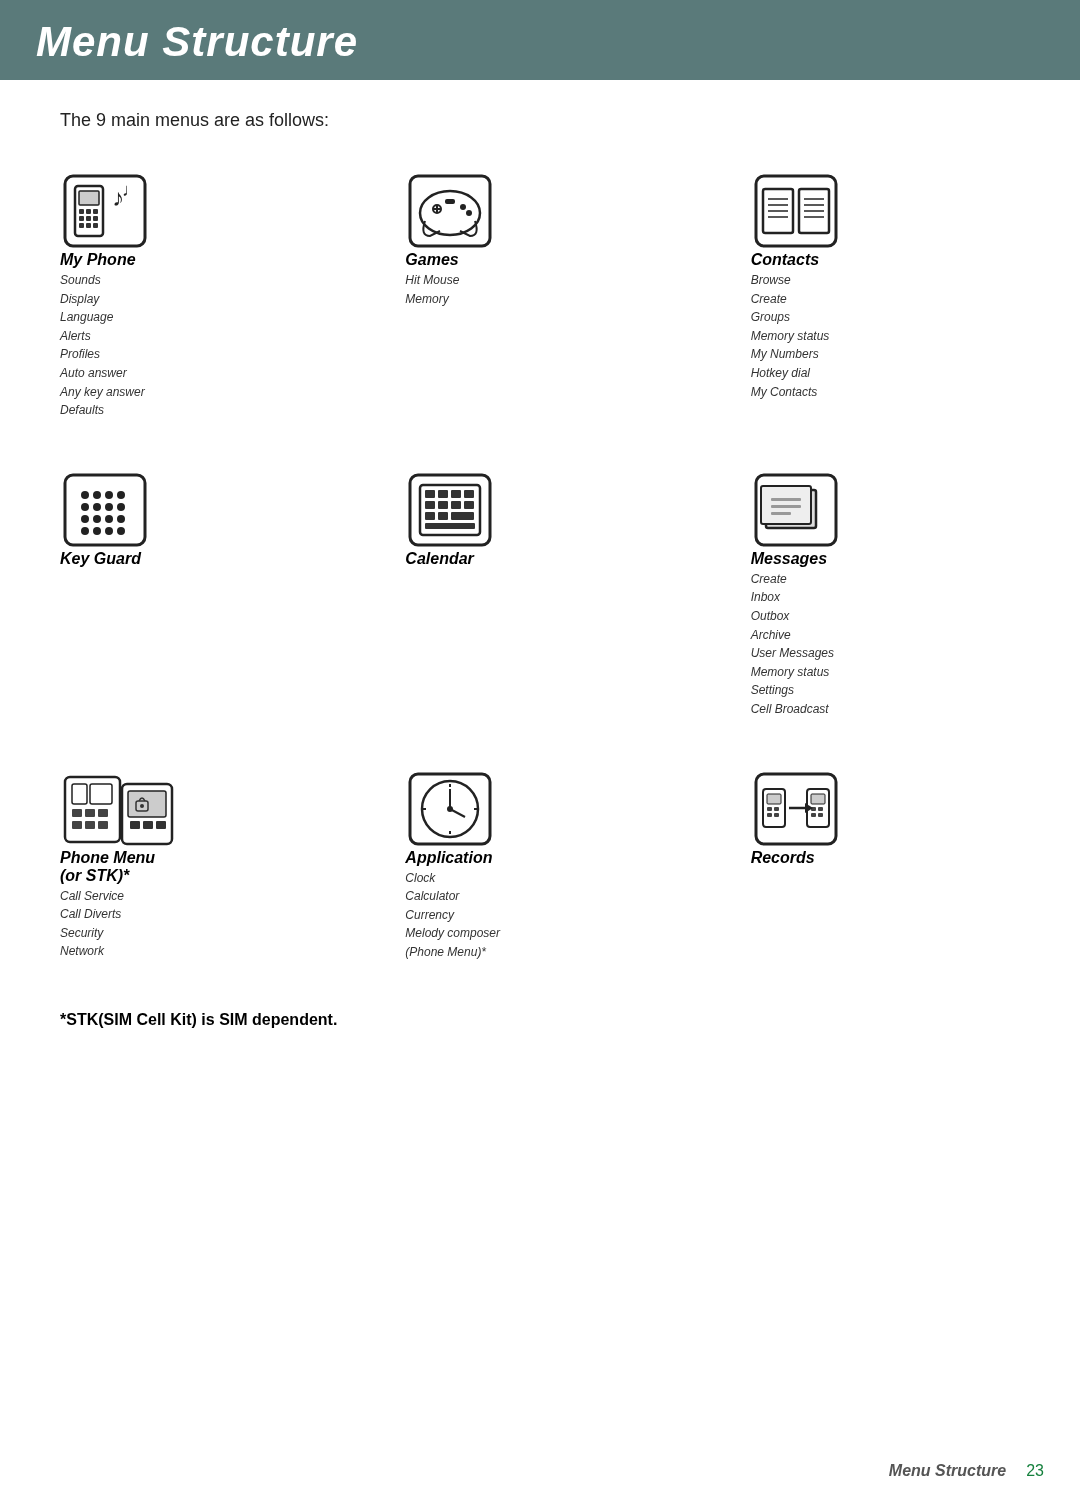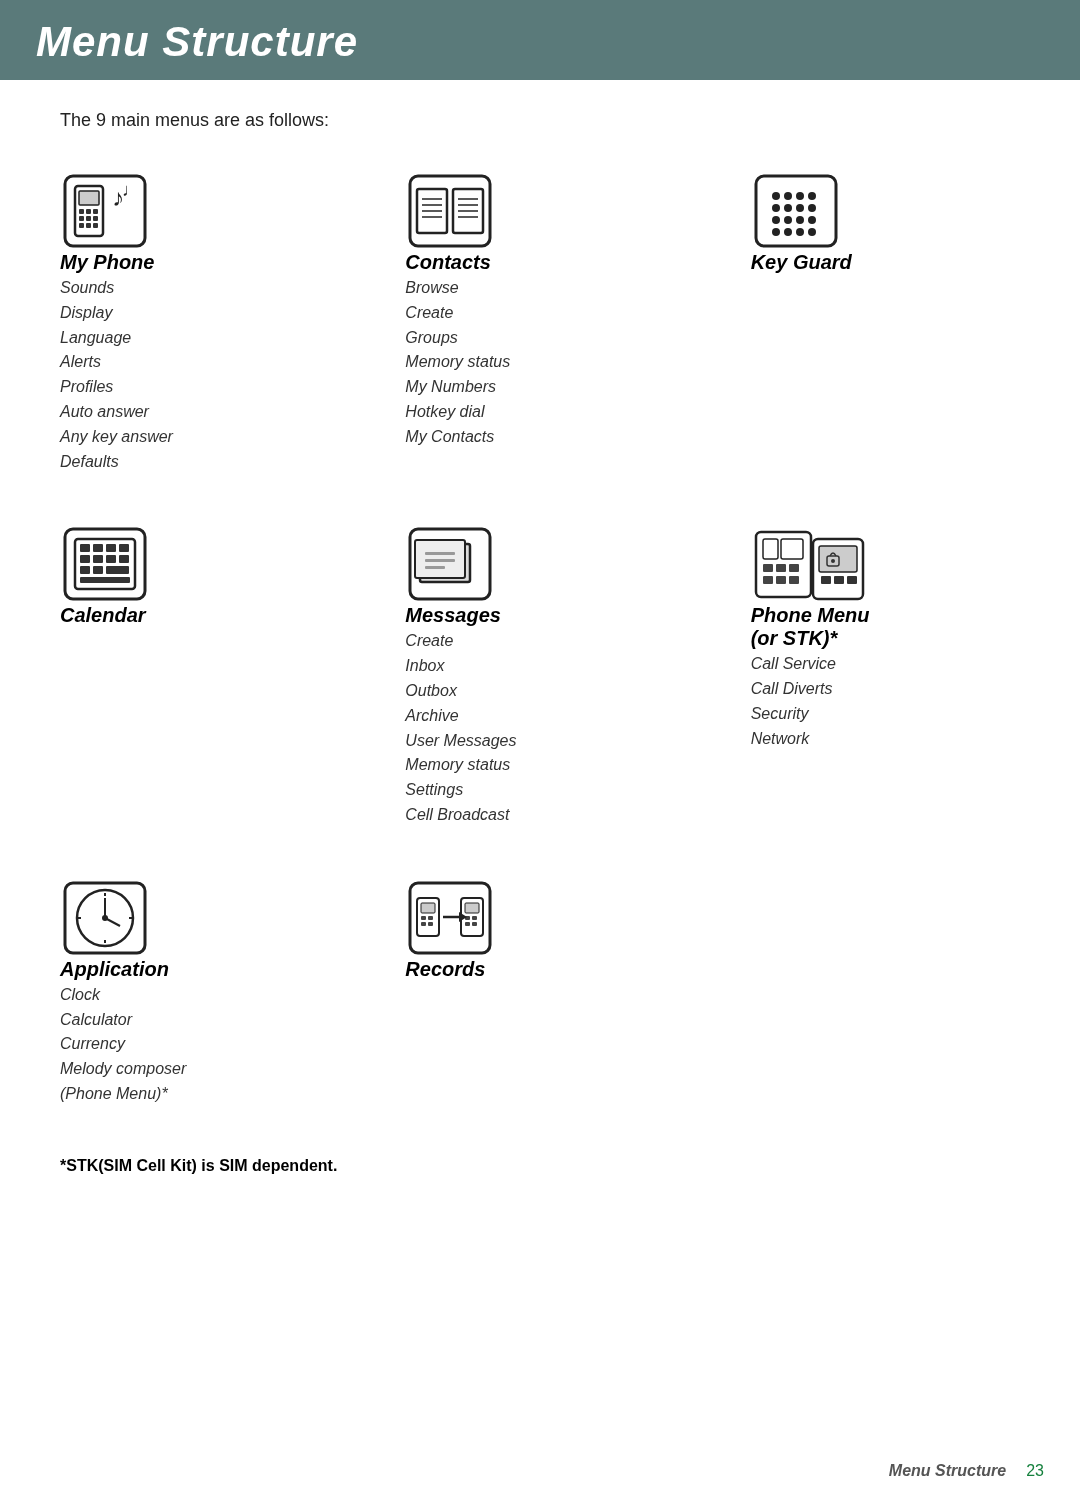--- a/index.html
+++ b/index.html
@@ -46,27 +46,27 @@
 
     .menu-item {
       display: flex;
       flex-direction: column;
       align-items: flex-start;
     }
 
     .menu-title {
       font-weight: bold;
       font-style: italic;
-      font-size: 20px;
+      font-size: 16px;
       margin-bottom: 2px;
     }
 
     .menu-sub {
       font-style: italic;
-      font-size: 16px;
+      font-size: 12px;
       color: #333;
       line-height: 1.55;
     }
 
     .footnote {
       font-weight: bold;
       font-size: 16px;
       margin-top: 20px;
       margin-bottom: 60px;
     }
@@ -129,20 +129,39 @@
 
         <text x="52" y="35" font-size="24" fill="#222">♪</text>
         <text x="62" y="25" font-size="18" fill="#222">♩</text>
       </svg>
       <span class="menu-title">My Phone</span>
       <div class="menu-sub">
         Sounds<br>Display<br>Language<br>Alerts<br>Profiles<br>Auto answer<br>Any key answer<br>Defaults
       </div>
     </div>
 
+    <div class="menu-item">
+      <svg class="icon" viewBox="0 0 90 80" xmlns="http://www.w3.org/2000/svg">
+        <rect x="5" y="5" width="80" height="70" rx="8" fill="none" stroke="#222" stroke-width="3"></rect>
+
+        <ellipse cx="45" cy="42" rx="30" ry="22" fill="none" stroke="#222" stroke-width="2.5"></ellipse>
+        <circle cx="32" cy="38" r="4" fill="none" stroke="#222" stroke-width="2"></circle>
+        <line x1="28" y1="38" x2="36" y2="38" stroke="#222" stroke-width="2"></line>
+        <line x1="32" y1="34" x2="32" y2="42" stroke="#222" stroke-width="2"></line>
+        <circle cx="58" cy="36" r="3" fill="#222"></circle>
+        <circle cx="64" cy="42" r="3" fill="#222"></circle>
+        <rect x="40" y="28" width="10" height="5" rx="2" fill="#222"></rect>
+        <path d="M20 50 Q15 65 25 65 L35 60" fill="none" stroke="#222" stroke-width="2"></path>
+        <path d="M70 50 Q75 65 65 65 L55 60" fill="none" stroke="#222" stroke-width="2"></path>
+      </svg>
+      <span class="menu-title">Games</span>
+      <div class="menu-sub">
+        Hit Mouse<br>Memory
+      </div>
+    </div>
 
     <div class="menu-item">
       <svg class="icon" viewBox="0 0 90 80" xmlns="http://www.w3.org/2000/svg">
         <rect x="5" y="5" width="80" height="70" rx="8" fill="none" stroke="#222" stroke-width="3"></rect>
 
         <rect x="12" y="18" width="30" height="44" rx="2" fill="none" stroke="#222" stroke-width="2.5"></rect>
         <rect x="48" y="18" width="30" height="44" rx="2" fill="none" stroke="#222" stroke-width="2.5"></rect>
         <line x1="42" y1="18" x2="42" y2="62" stroke="#222" stroke-width="2"></line>
 
         <line x1="17" y1="28" x2="37" y2="28" stroke="#222" stroke-width="1.5"></line>

